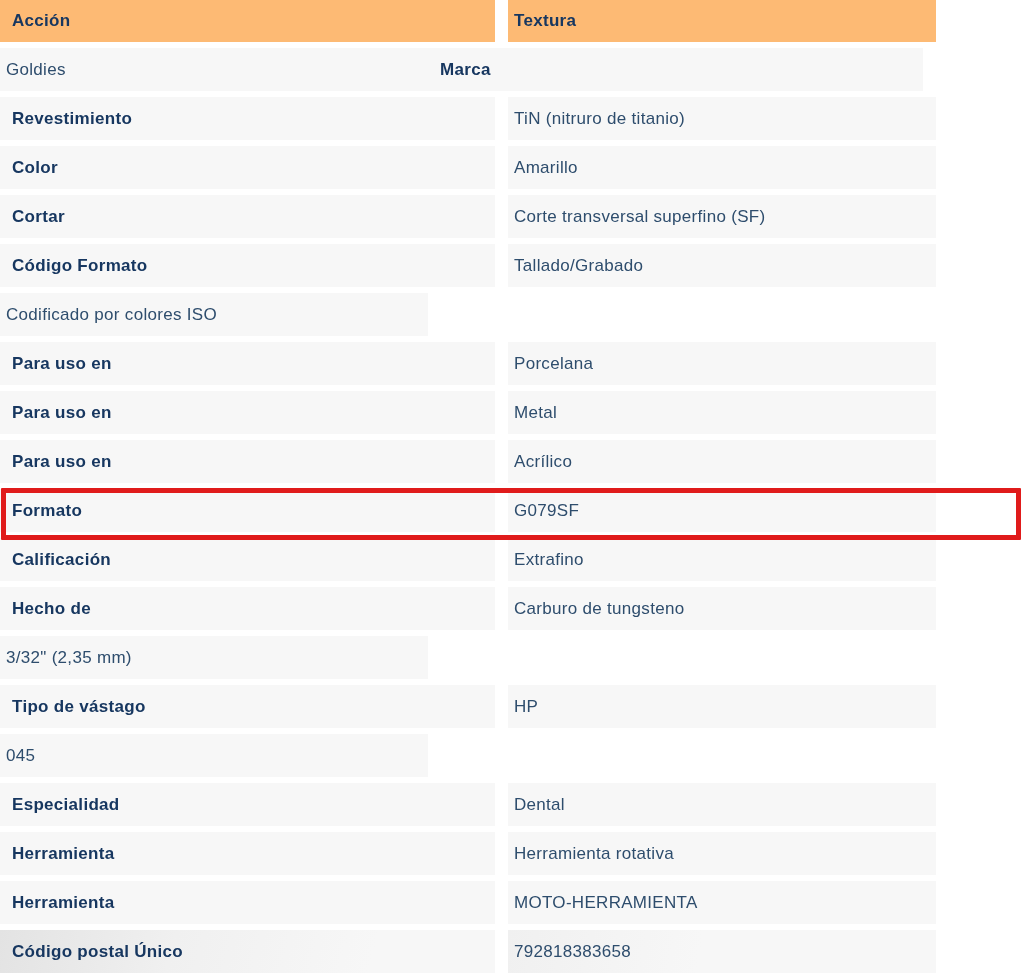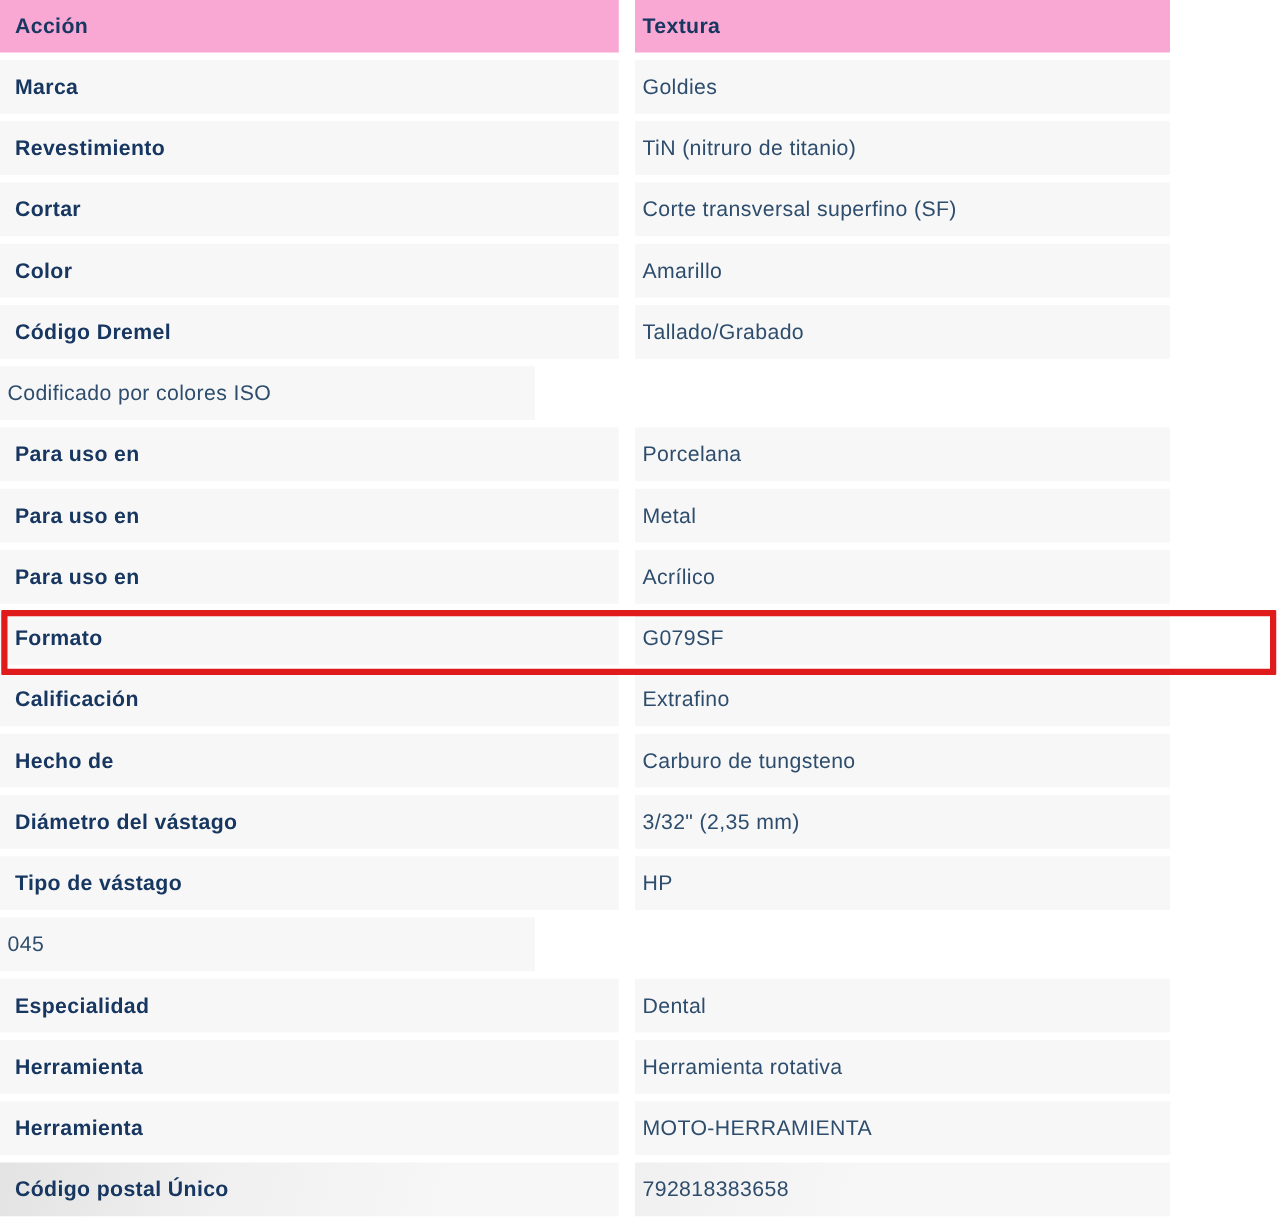--- a/index.html
+++ b/index.html
@@ -50,21 +50,21 @@
   }
   .cell.value {
     width: 428px;
     padding-left: 6px;
     background: #f7f7f7;
     color: #2e4d6d;
     font-weight: 400;
   }
   .row.header .cell.label,
   .row.header .cell.value {
-    background: #f9a8d4;
+    background: #fdba74;
     color: #173760;
     font-weight: 700;
   }
   
   .row.last .cell.label {
     background: linear-gradient(105deg, #e3e3e3 0%, #f0f0f0 35%, #f7f7f7 75%);
   }
   .row.last .cell.value {
     background: linear-gradient(100deg, #f0f0f0 0%, #f7f7f7 45%);
   }
@@ -84,37 +84,37 @@
 <body>
 
 <div class="page">
   <div class="spec-table">
     <div class="row header">
       <div class="cell label">Acción</div>
       <div class="cell value">Textura</div>
     </div>
     <div id="rows-container">
         <div class="row">
+          <div class="cell value">Goldies</div>
           <div class="cell label">Marca</div>
-          <div class="cell value">Goldies</div>
         </div>
         <div class="row">
           <div class="cell label">Revestimiento</div>
           <div class="cell value">TiN (nitruro de titanio)</div>
         </div>
         <div class="row">
+          <div class="cell label">Color</div>
+          <div class="cell value">Amarillo</div>
+        </div>
+        <div class="row">
           <div class="cell label">Cortar</div>
           <div class="cell value">Corte transversal superfino (SF)</div>
         </div>
         <div class="row">
-          <div class="cell label">Color</div>
-          <div class="cell value">Amarillo</div>
-        </div>
-        <div class="row">
-          <div class="cell label">Código Dremel</div>
+          <div class="cell label">Código Formato</div>
           <div class="cell value">Tallado/Grabado</div>
         </div>
         <div class="row">
           <div class="cell value">Codificado por colores ISO</div>
         </div>
         <div class="row">
           <div class="cell label">Para uso en</div>
           <div class="cell value">Porcelana</div>
         </div>
         <div class="row">
@@ -131,21 +131,20 @@
         </div>
         <div class="row">
           <div class="cell label">Calificación</div>
           <div class="cell value">Extrafino</div>
         </div>
         <div class="row">
           <div class="cell label">Hecho de</div>
           <div class="cell value">Carburo de tungsteno</div>
         </div>
         <div class="row">
-          <div class="cell label">Diámetro del vástago</div>
           <div class="cell value">3/32" (2,35 mm)</div>
         </div>
         <div class="row">
           <div class="cell label">Tipo de vástago</div>
           <div class="cell value">HP</div>
         </div>
         <div class="row">
           <div class="cell value">045</div>
         </div>
         <div class="row">

